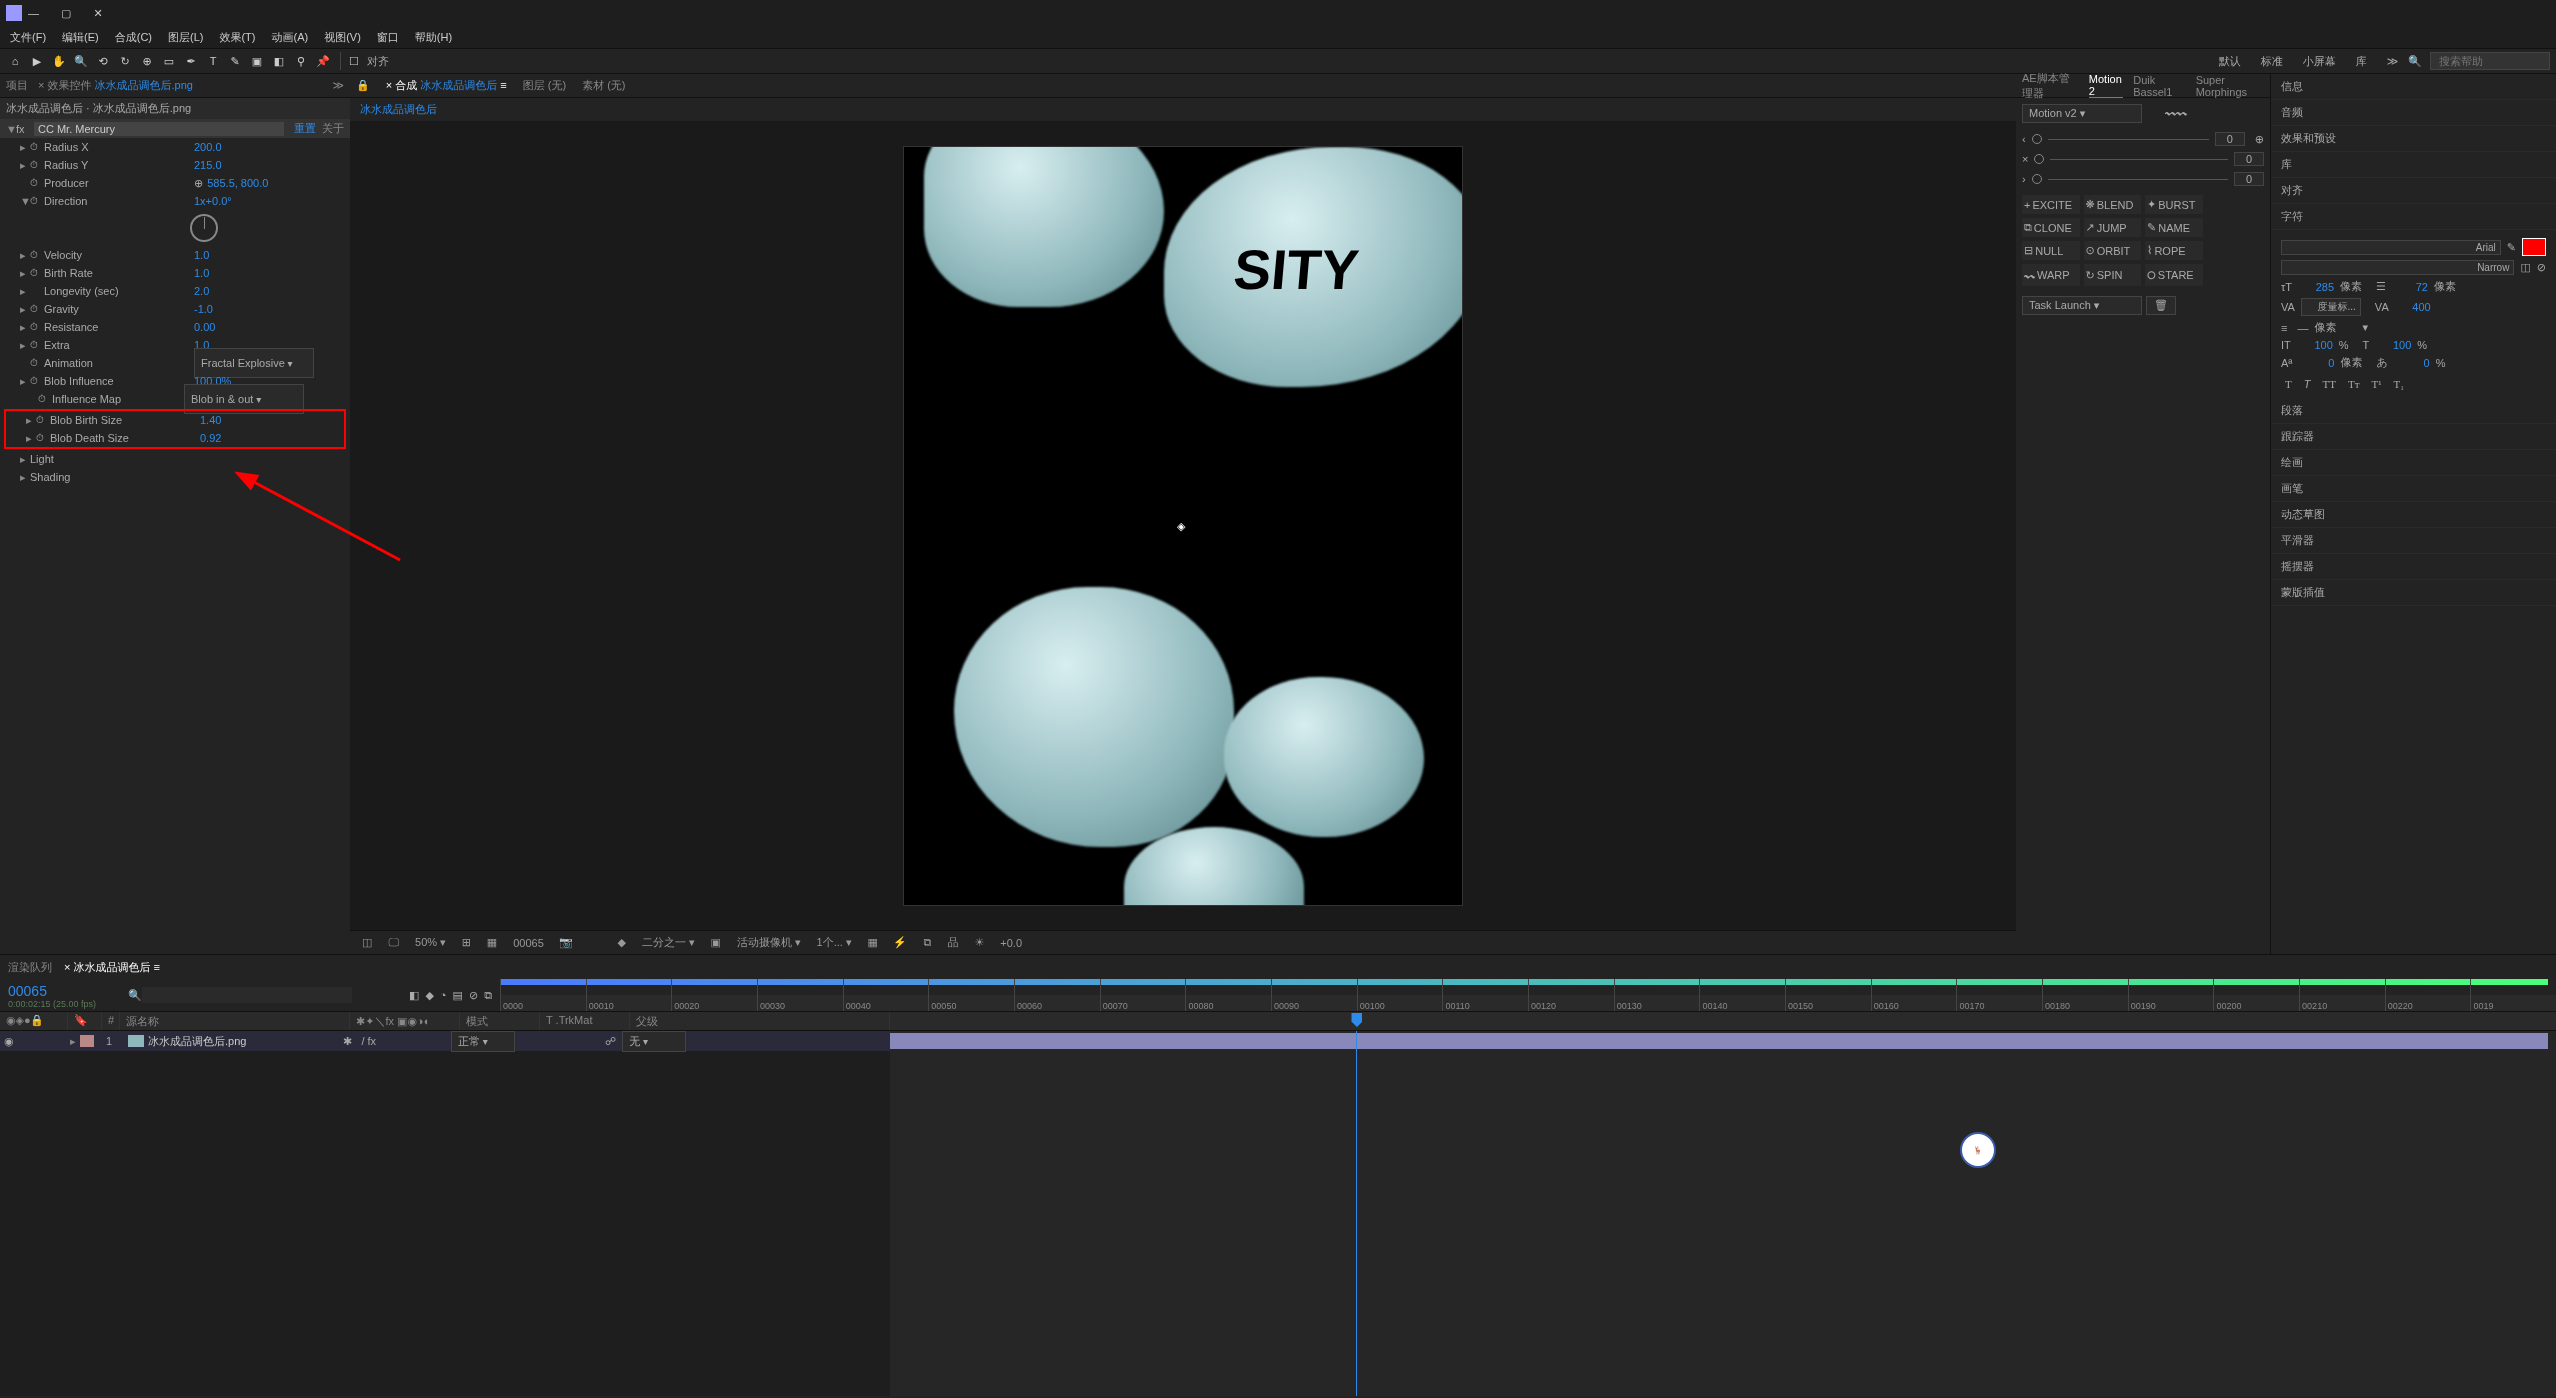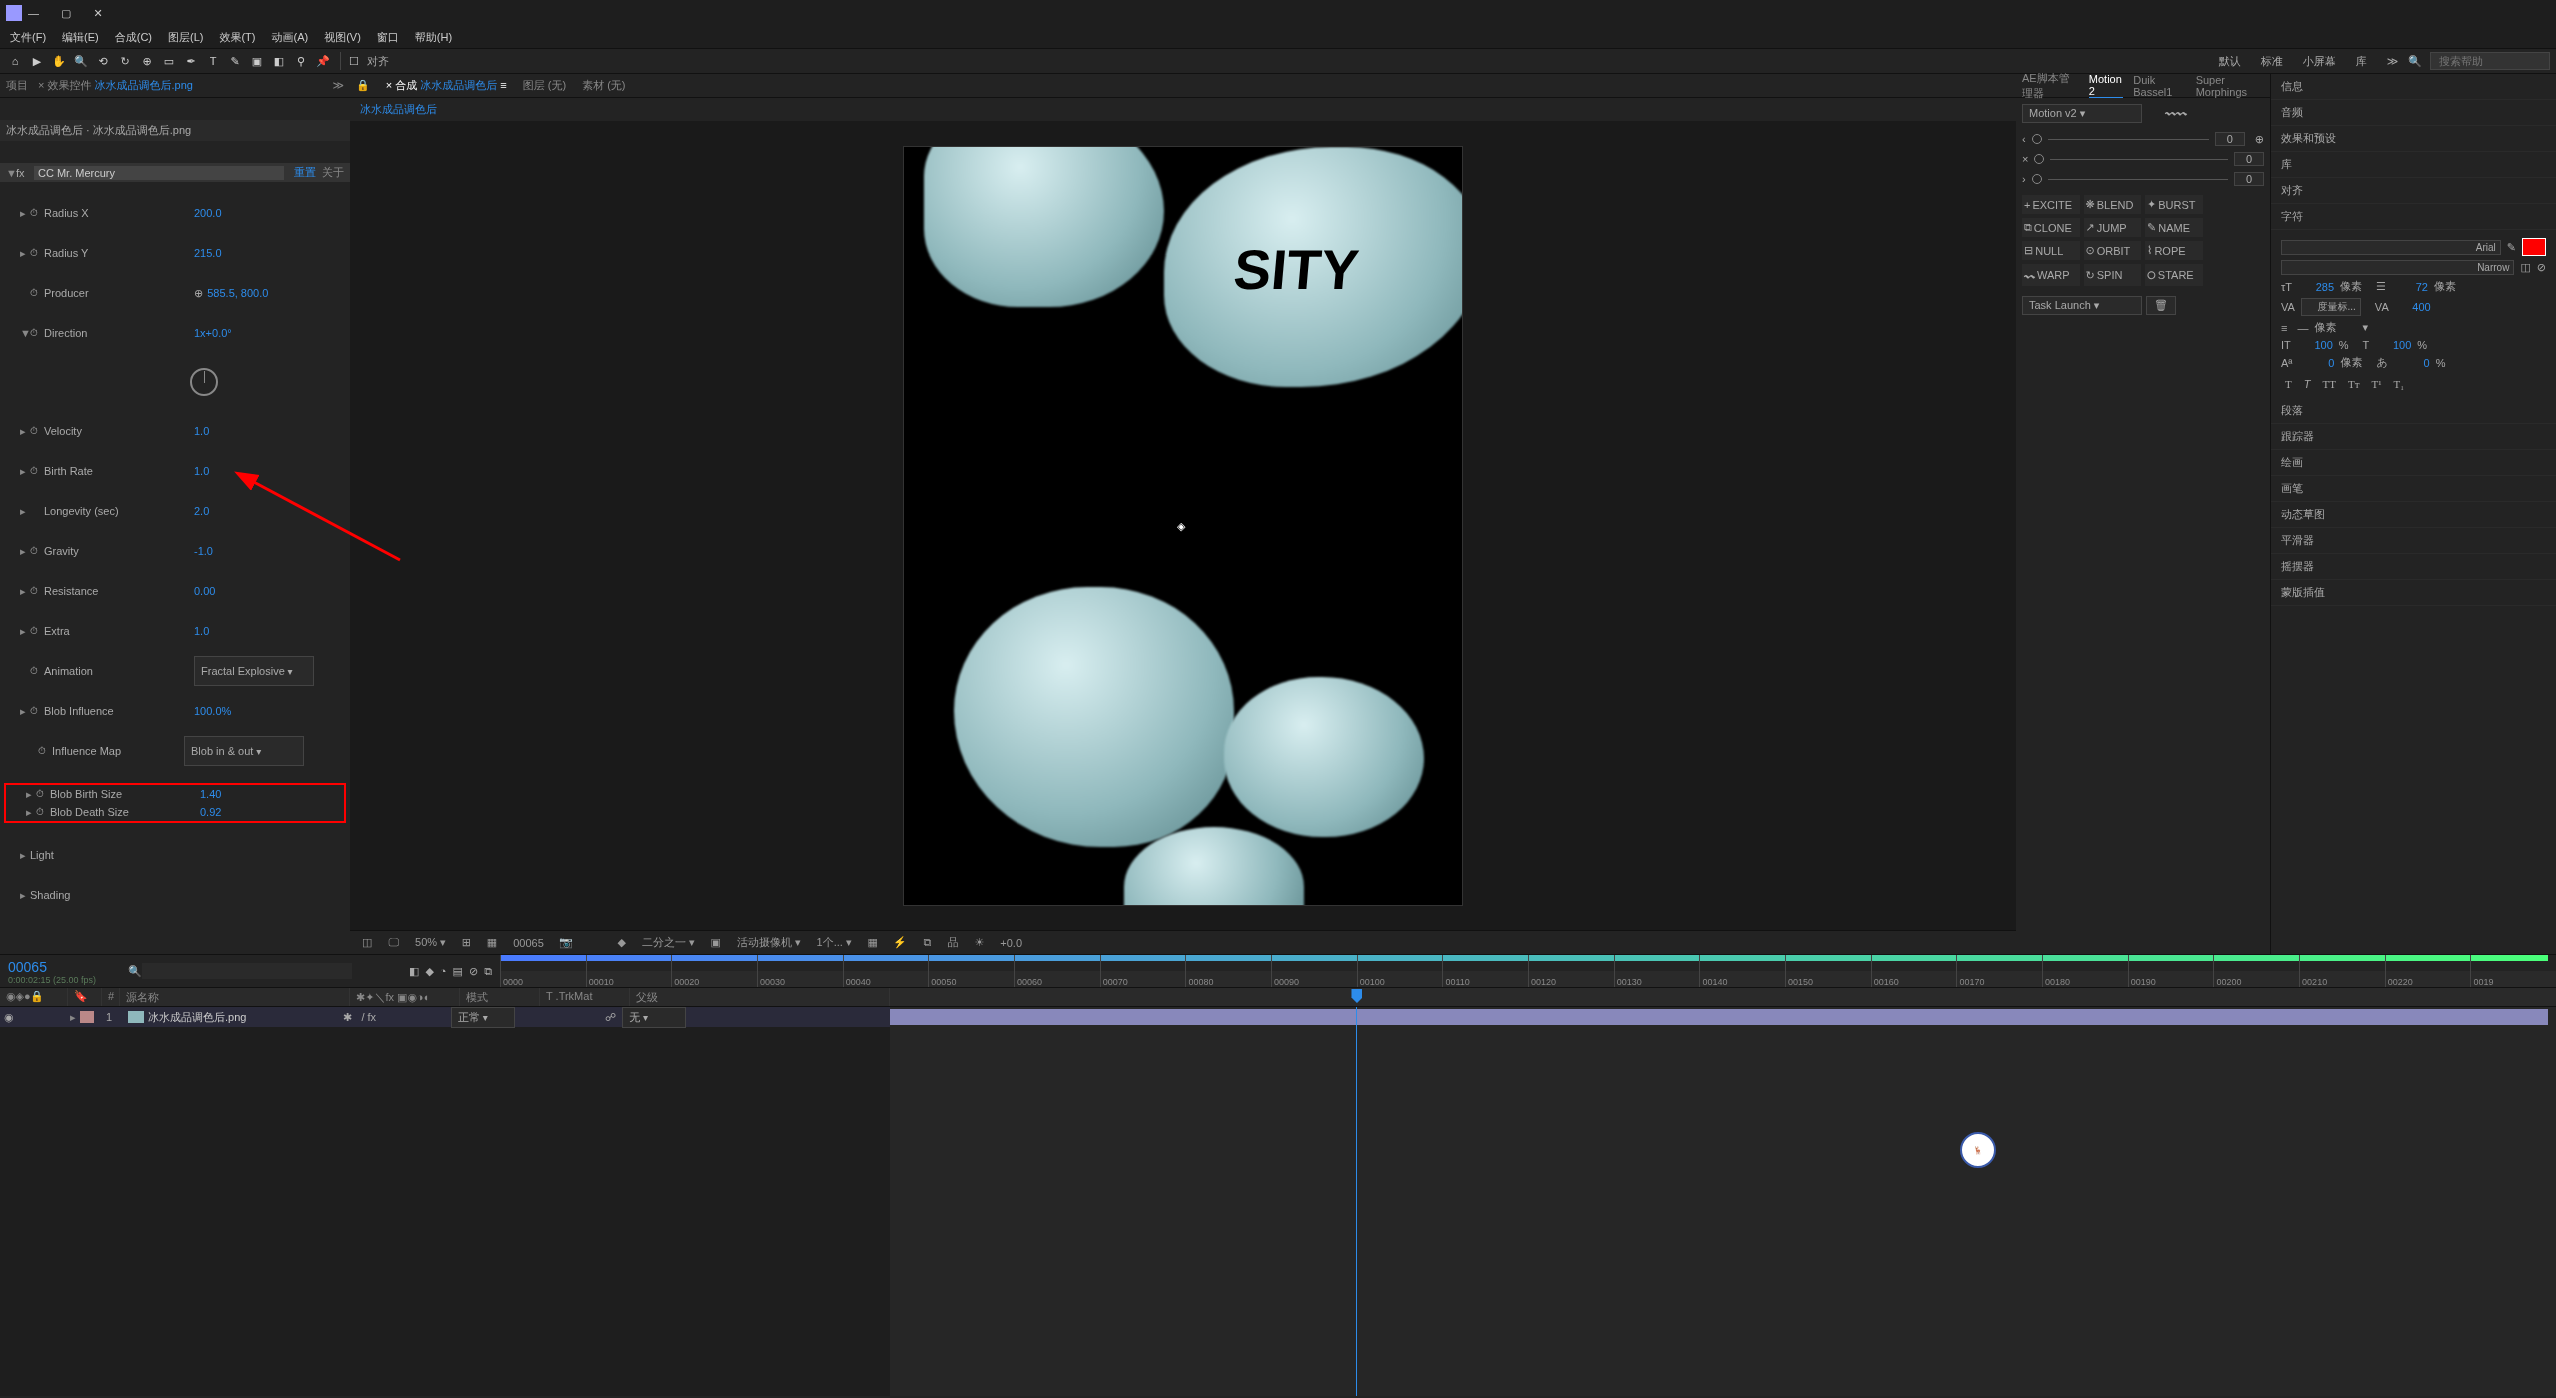--- a/index.html
+++ b/index.html
@@ -10,21 +10,21 @@
 .titlebar .wbtns { display: flex; gap: 22px; margin-right: 8px; color: #ccc; }
 .menubar { height: 22px; background: #1e1e1e; display: flex; align-items: center; padding: 0 4px; gap: 4px; }
 .menubar span { padding: 2px 6px; color: #ccc; }
 .toolbar { height: 26px; background: #232323; border-top: 1px solid #111; border-bottom: 1px solid #111; display: flex; align-items: center; padding: 0 6px; }
 .toolbar .tool { width: 18px; height: 18px; margin-right: 4px; color: #ccc; display: flex; align-items: center; justify-content: center; }
 .toolbar .sep { width: 1px; height: 18px; background: #444; margin: 0 4px; }
 .toolbar .spacer { flex: 1; }
 .toolbar .ws { padding: 2px 10px; color: #aaa; }
 .toolbar .search { background: #333; border: 1px solid #444; padding: 2px 8px; color: #888; width: 120px; margin-left: 8px; }
 .main { display: flex; height: 880px; }
-.left { width: 350px; background: #232323; display: flex; flex-direction: column; gap: 22px; }
+.left { width: 350px; background: #232323; display: flex; flex-direction: column; }
 .panel-tabs { height: 24px; display: flex; align-items: center; background: #232323; border-bottom: 1px solid #111; padding: 0 6px; gap: 10px; }
 .panel-tabs .tab { color: #888; }
 .panel-tabs .chev { margin-left: auto; color: #888; }
 .subheader { padding: 3px 6px; color: #aaa; background: #2a2a2a; }
 .effect-row { display: flex; align-items: center; padding: 2px 6px; background: #333; }
 .effect-row .fx { width: 14px; color: #aaa; }
 .effect-row .name { flex: 1; color: #ccc; background: #444; padding: 1px 4px; margin: 0 4px; }
 .effect-row .reset { color: #2d8ceb; padding: 0 6px; }
 .effect-row .about { color: #888; }
 .prop { display: flex; align-items: center; padding: 1px 6px 1px 20px; height: 18px; }
@@ -484,20 +484,24 @@
       <div class="p">画笔</div>
       <div class="p">动态草图</div>
       <div class="p">平滑器</div>
       <div class="p">摇摆器</div>
       <div class="p">蒙版插值</div>
     </div>
   </div>
 </div>
 
 <div class="bottom">
+  <div class="tl-tabs">
+    <span class="tab">渲染队列</span>
+    <span class="tab active">× <span>冰水成品调色后</span> ≡</span>
+  </div>
   <div class="tl-head">
     <div class="time">
       <div class="tc">00065</div>
       <div class="fr">0:00:02:15 (25.00 fps)</div>
     </div>
     <div class="search">
         <span>🔍</span>
         <input style="">
       </div>
     <div class="icons">

